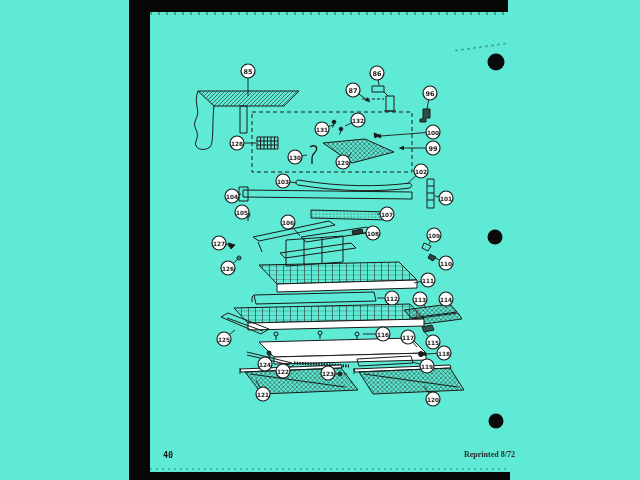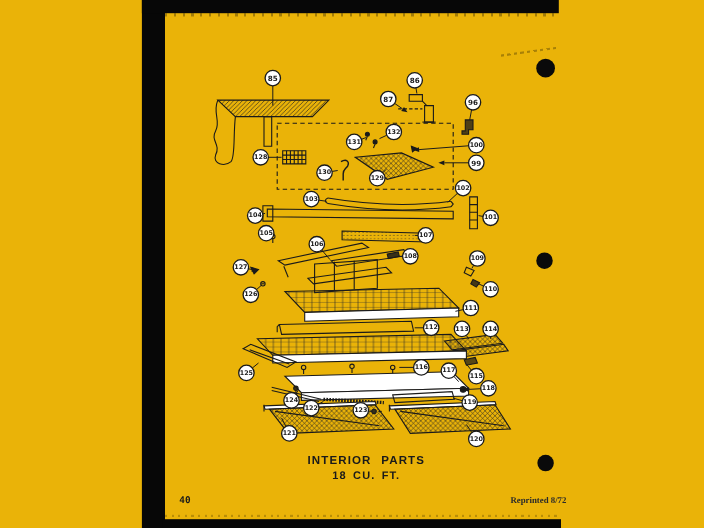--- a/index.html
+++ b/index.html
@@ -1,16 +1,16 @@
 <!DOCTYPE html>
 <html><head>
 <meta charset="utf-8">
 <style>
   html,body{margin:0;padding:0;background:#ffffff;}
-  .page{position:relative;width:640px;height:480px;background:#eab308;overflow:hidden;
+  .page{position:relative;width:640px;height:480px;background:#5eead4;overflow:hidden;
         font-family:"Liberation Sans",sans-serif;color:#1a1a1a;}
   .abs{position:absolute;}
   .title-block{left:248px;top:413px;width:170px;text-align:center;line-height:13px;}
   .title-line1{font-size:10.5px;font-weight:bold;letter-spacing:1px;word-spacing:5px;}
   .title-line2{font-size:10px;font-weight:bold;letter-spacing:1px;word-spacing:2px;}
   .page-number{left:163px;top:450px;font-size:8.5px;font-weight:bold;
                font-family:"DejaVu Sans Mono",monospace;}
   .reprint-note{left:419px;top:450px;font-size:8px;font-weight:bold;color:#2b2b2b;
                 font-family:"Liberation Serif",serif;padding-left:45px;}
   .speckle-top{left:150px;top:12px;width:356px;height:3px;opacity:.5;
@@ -397,23 +397,19 @@
           <text x="263" y="394.5" text-anchor="middle" dominant-baseline="central" font-size="5.8" font-weight="bold" font-family="&quot;DejaVu Sans&quot;, sans-serif" fill="#1a1a1a">121</text>
         </g>
         <g>
           <line x1="429.01553014818785" y1="393.2446546584936" x2="424" y2="386" stroke="#1a1a1a" stroke-width="0.9"></line>
           <circle cx="433" cy="399" r="7" fill="#ffffff" stroke="#1a1a1a" stroke-width="1.2"></circle>
           <text x="433" y="399.5" text-anchor="middle" dominant-baseline="central" font-size="5.8" font-weight="bold" font-family="&quot;DejaVu Sans&quot;, sans-serif" fill="#1a1a1a">120</text>
         </g>
       </g>
   </svg>
 
-  <div class="abs title-block">
-    <div class="title-line1">INTERIOR PARTS</div>
-    <div class="title-line2">18 CU. FT.</div>
-  </div>
   <div class="abs page-number">40</div>
   <div class="abs reprint-note">Reprinted 8/72</div>
 
   <div class="abs speckle-top"></div>
   <div class="abs speckle-bottom"></div>
   <div class="abs speckle-tr"></div>
 </div>
 
 </body></html>

